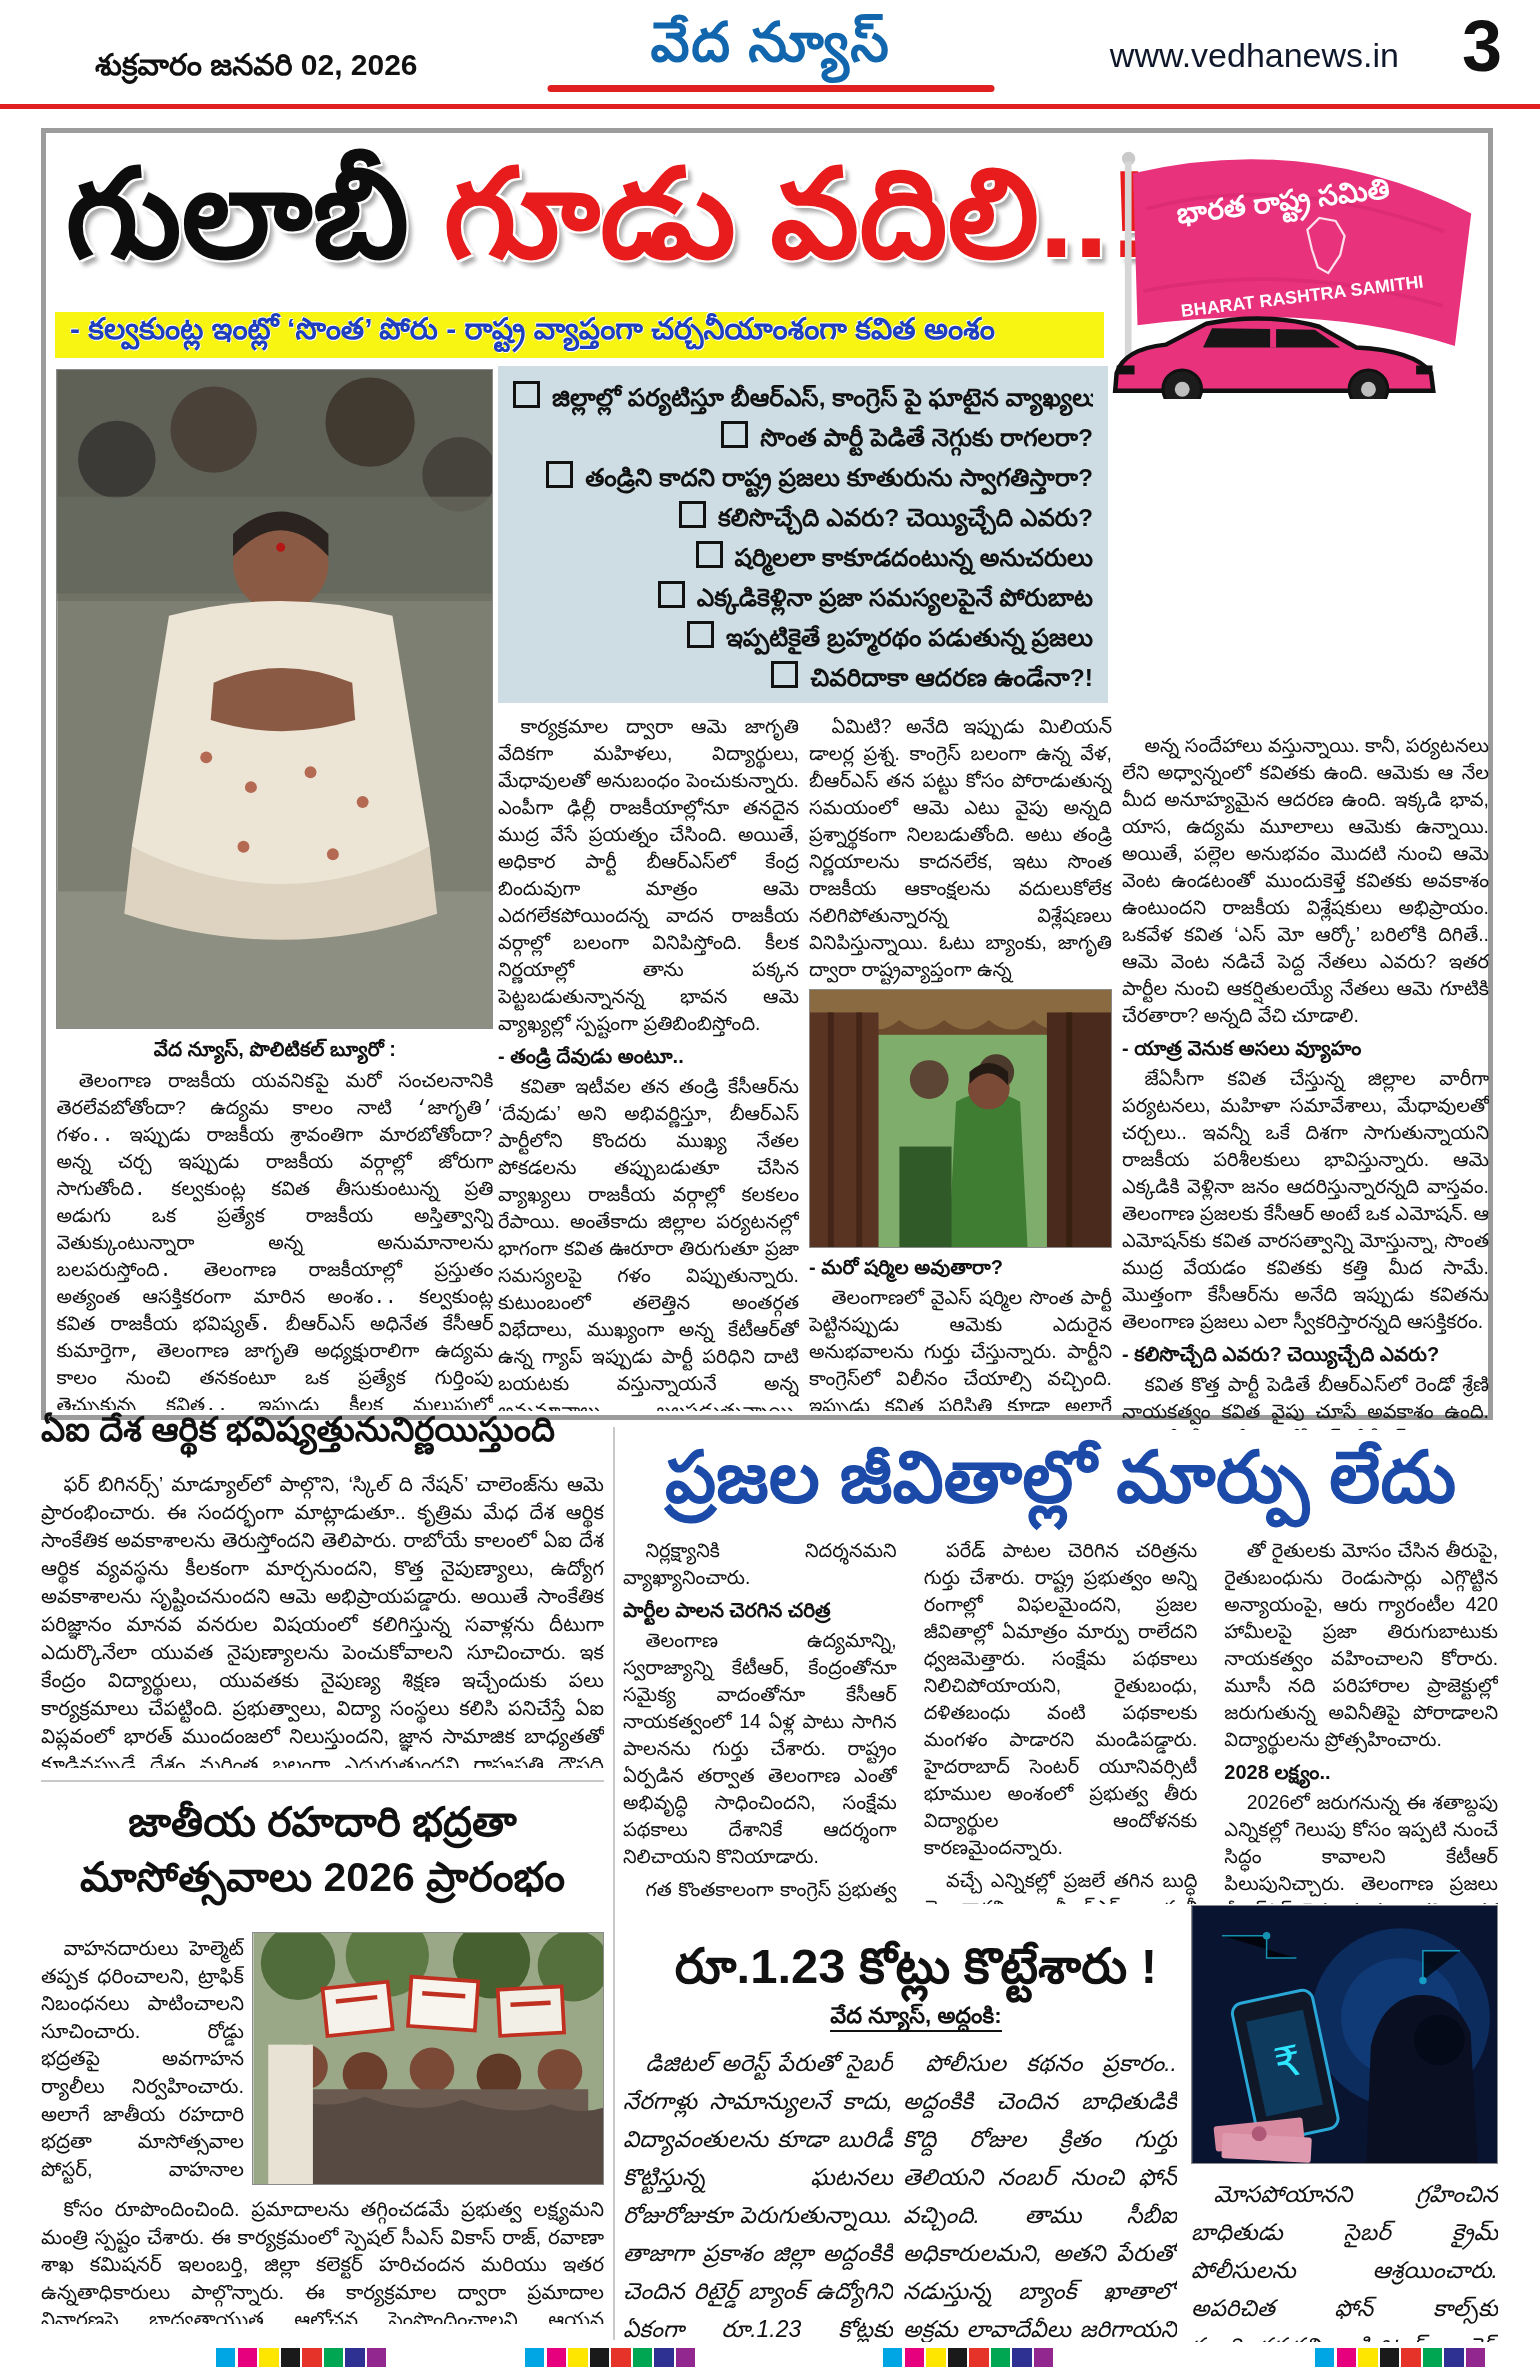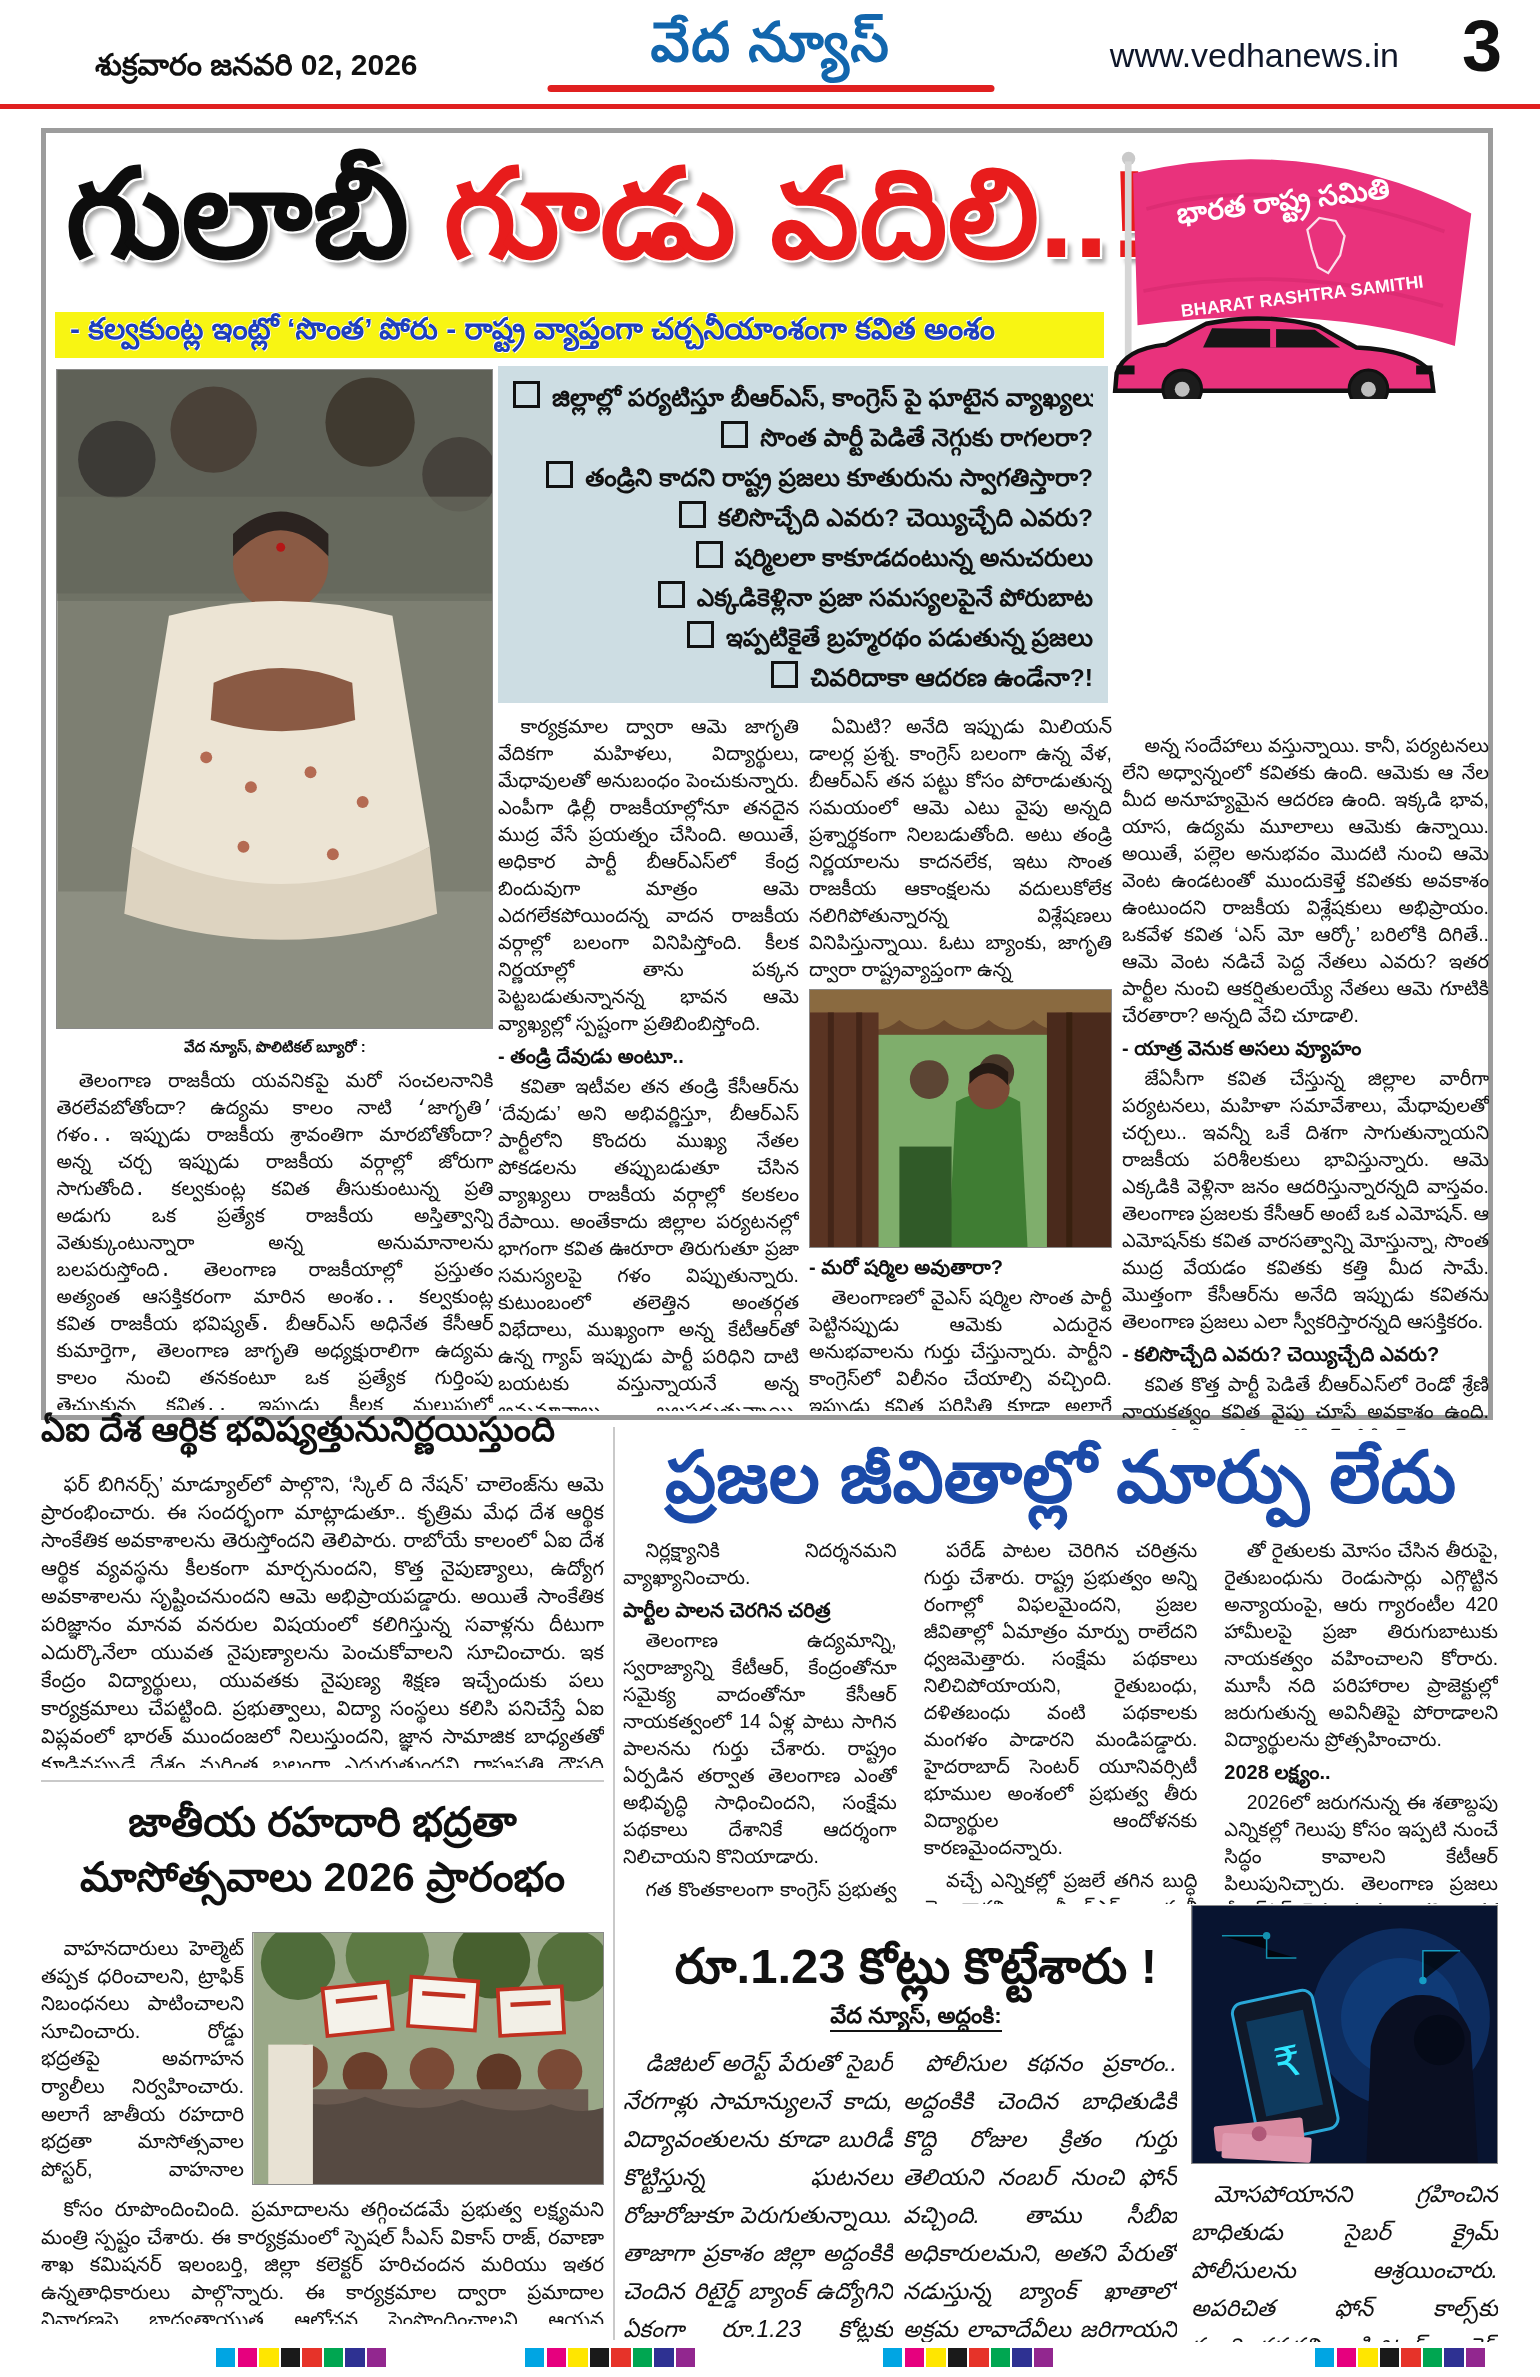--- a/index.html
+++ b/index.html
@@ -28,21 +28,21 @@
           text-shadow:0.7px 0.7px 0 #fff,-0.7px -0.7px 0 #fff;}
   .flagcar{position:absolute;right:6px;top:9px;width:388px;height:257px;}
   .bullets{position:absolute;left:452px;top:233px;width:610px;height:337px;background:#cddde3;
            padding:12px 15px;box-sizing:border-box;}
   .bullet-item{font-size:24.6px;font-weight:bold;line-height:40px;white-space:nowrap;overflow:hidden;text-align:right;}
   .chk{display:inline-block;width:21px;height:21px;border:3px solid #111;margin-right:12px;
        vertical-align:-2.2px;background:transparent;}
   .photo-frame{border:0.7px solid #8a8a8a;box-sizing:border-box;overflow:hidden;}
   .photo1{position:absolute;left:10.4px;top:236px;width:437px;height:660px;}
   .caption1{position:absolute;left:10.4px;top:905px;width:437px;text-align:center;
-            font-size:15px;font-weight:bold;}
+            font-size:20px;font-weight:bold;}
   .newscol{font-size:19.4px;line-height:27px;text-align:justify;overflow:hidden;position:absolute;}
   .col1{left:10.4px;top:936px;width:437px;height:341px;font-family:Liberation Mono, monospace;}
   .col2{left:452px;top:580px;width:301px;height:698px;}
   .col3{left:763px;top:580px;width:303px;height:698px;}
   .col4{left:1076px;top:599px;width:367px;height:698px;}
   .para{margin:0 0 6px;text-indent:22.4px;}
   .subhead{font-weight:bold;font-size:20px;margin:6px 0 3px;}
   .photo2{width:100%;height:259px;margin:4.5px 0;}
   
   .ai-head{position:absolute;left:41px;top:1409px;width:563px;font-size:34px;font-weight:800;line-height:1.2;}

